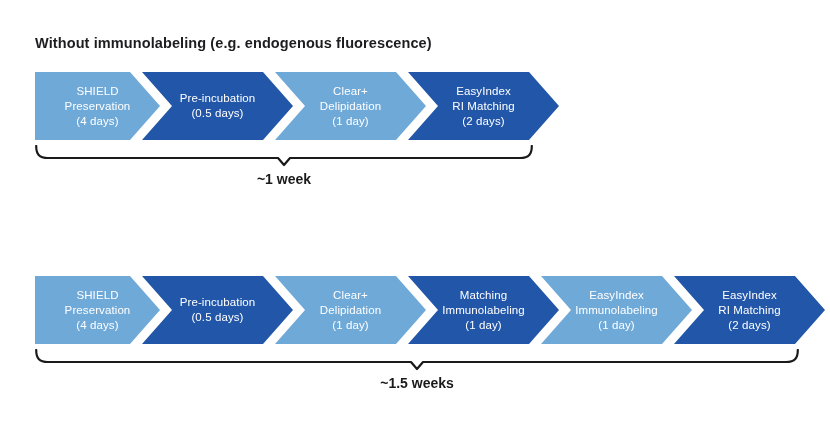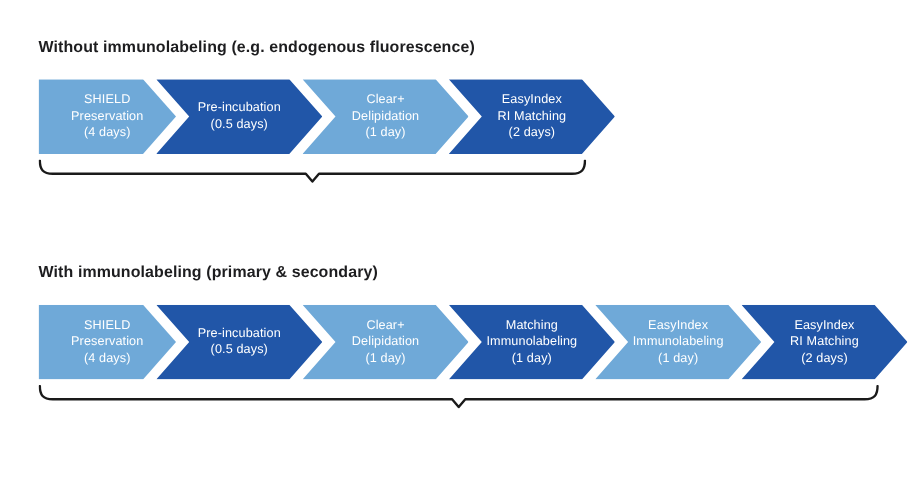--- a/index.html
+++ b/index.html
@@ -104,23 +104,23 @@
             <div class="chev-label">
               <div>EasyIndex</div>
               <div>RI Matching</div>
               <div>(2 days)</div>
             </div>
           </div>
         </div>
         <svg width="498" height="24" class="bracket-svg">
           <path d="M1.2,1 C1.2,9 4,13 13,13 L 243,13 L 249,20 L 255,13 L 485,13 C 494,13 496.8,9 496.8,1" fill="none" stroke="#1A1A1A" stroke-width="2.2" stroke-linecap="round" stroke-linejoin="round"></path>
         </svg>
+        <div class="duration-label" style="width: 498px;">~1 week</div>
       </section>
       <section class="flow-section s1">
-        <div class="section-title">With immunolabeling (primary &amp; secondary)</div>
         <div class="chevron-row">
           <div class="chev light first">
             <div class="chev-label">
               <div>SHIELD</div>
               <div>Preservation</div>
               <div>(4 days)</div>
             </div>
           </div>
           <div class="chev dark">
             <div class="chev-label">
@@ -153,15 +153,16 @@
             <div class="chev-label">
               <div>EasyIndex</div>
               <div>RI Matching</div>
               <div>(2 days)</div>
             </div>
           </div>
         </div>
         <svg width="764" height="24" class="bracket-svg">
           <path d="M1.2,1 C1.2,9 4,13 13,13 L 376,13 L 382,20 L 388,13 L 751,13 C 760,13 762.8,9 762.8,1" fill="none" stroke="#1A1A1A" stroke-width="2.2" stroke-linecap="round" stroke-linejoin="round"></path>
         </svg>
+        <div class="duration-label" style="width: 764px;">~1.5 weeks</div>
       </section>
     </div>
 </div>
 
 </body></html>

